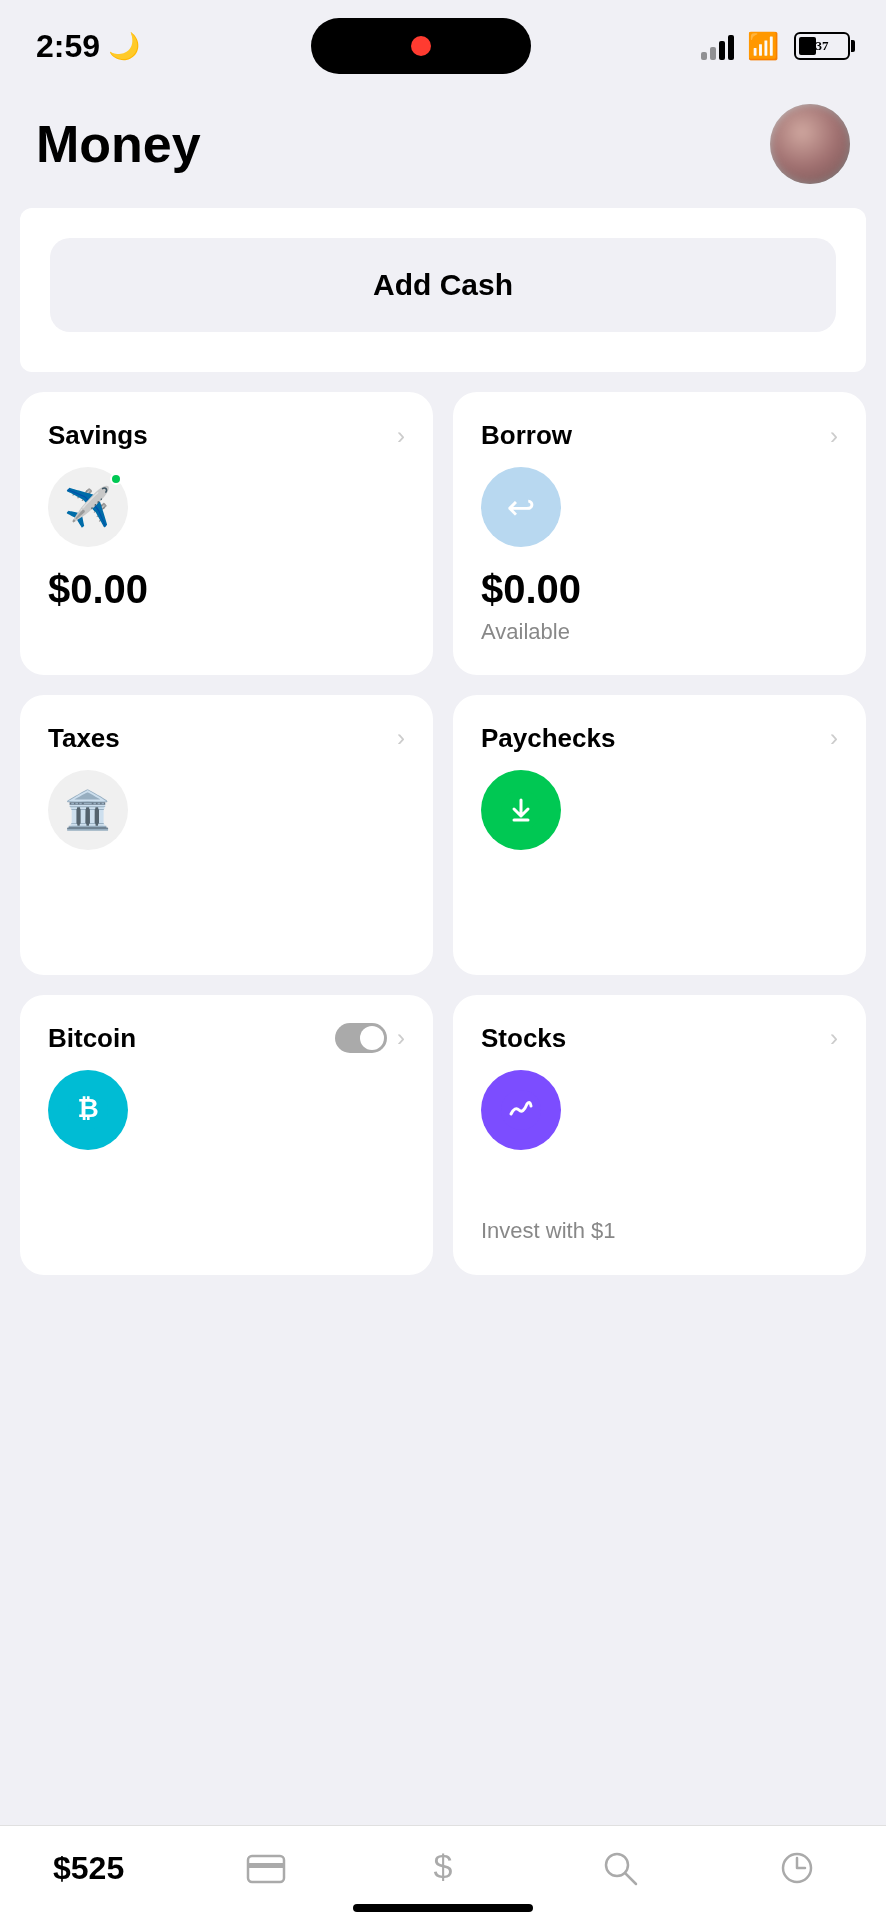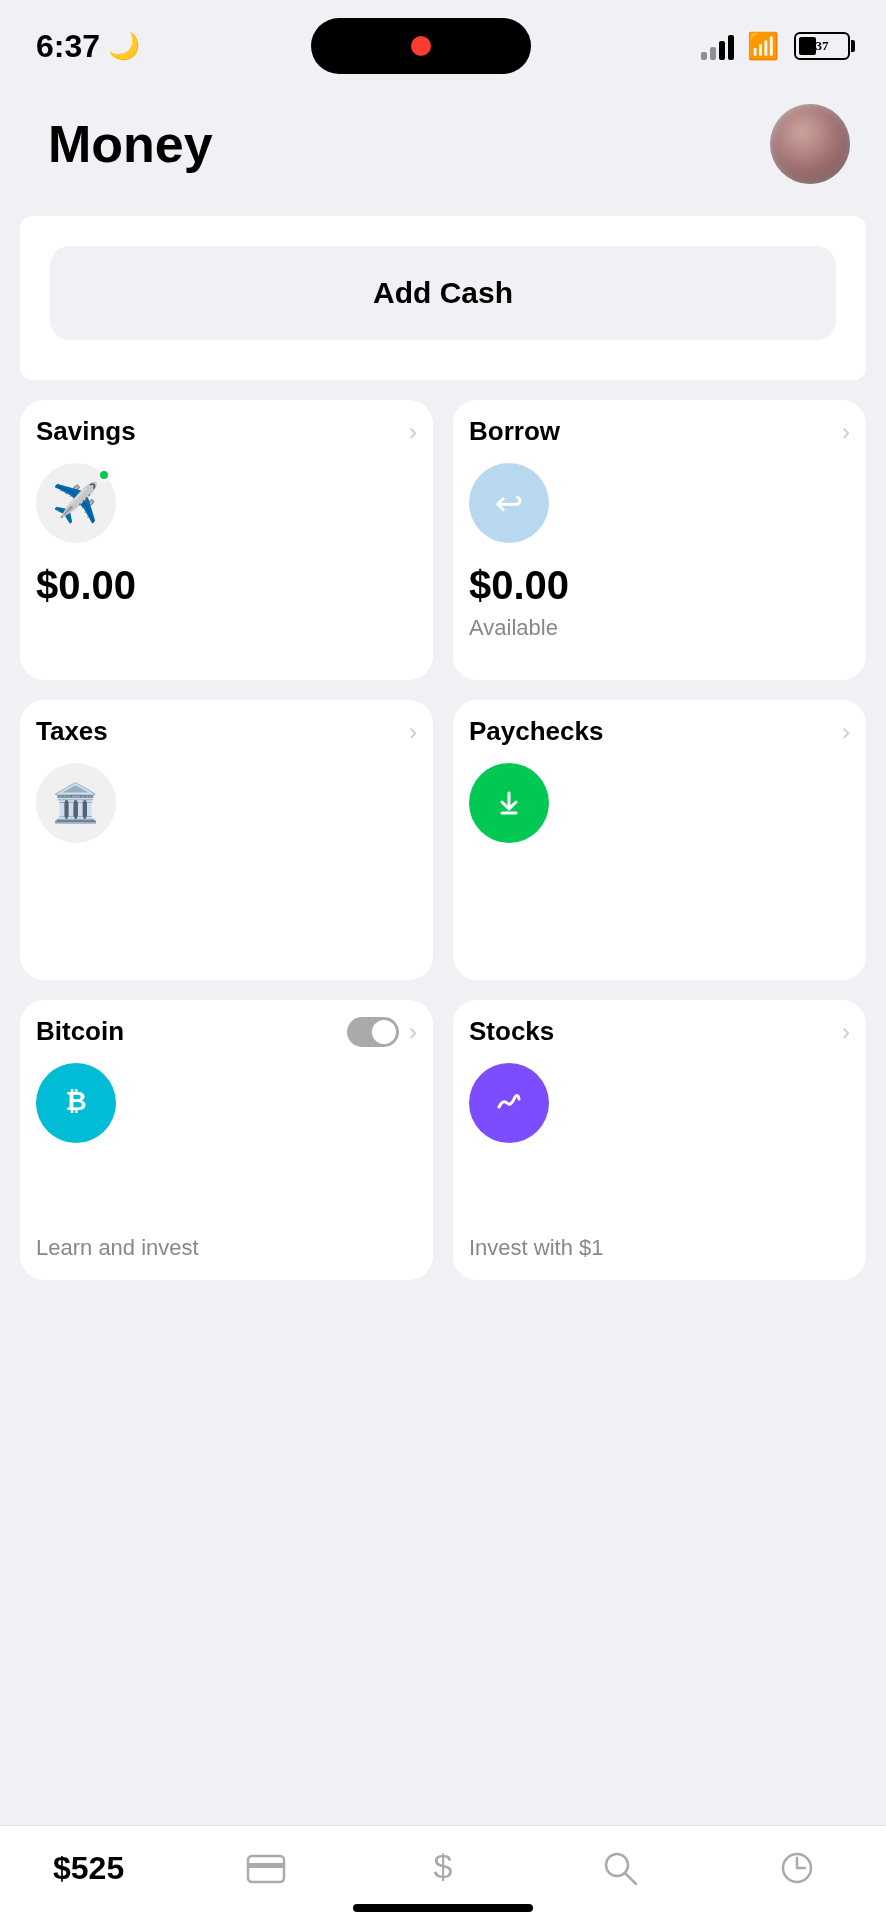--- a/index.html
+++ b/index.html
@@ -121,21 +121,20 @@
       color: #000;
       font-family: Liberation Serif, serif;
     }
 
     
     .header {
       display: flex;
       align-items: center;
       justify-content: space-between;
       padding: 20px 36px 20px 36px;
-      margin-left: 12px;
     }
 
     .header-title {
       font-size: 52px;
       font-weight: 700;
       color: #000;
     }
 
     .avatar {
       width: 80px;
@@ -153,21 +152,21 @@
       height: 80px;
       border-radius: 50%;
       background: radial-gradient(circle at 40% 35%, #d0a8a0, #a07070, #705050);
       filter: blur(4px);
     }
 
     
     .main-card {
       background: #fff;
       border-radius: 12px;
-      margin: 12px 20px 20px 20px;
+      margin: 4px 20px 20px 20px;
       padding: 30px;
     }
 
     
     .action-buttons {
       display: flex;
       gap: 20px;
       margin-bottom: 10px;
     }
 
@@ -189,21 +188,21 @@
       display: grid;
       grid-template-columns: 1fr 1fr;
       gap: 20px;
       padding: 0 20px;
       margin-bottom: 20px;
     }
 
     .card {
       background: #fff;
       border-radius: 24px;
-      padding: 16px;
+      padding: 28px;
       position: relative;
       min-height: 280px;
       display: flex;
       flex-direction: column;
     }
 
     .card-header {
       display: flex;
       align-items: center;
       justify-content: space-between;
@@ -367,21 +366,21 @@
     
     .scroll-spacer {
       height: 140px;
     }
   </style>
 </head>
 <body>
 
 <div class="status-bar">
   <div class="status-time">
-    <span>6:37</span>
+    <span>2:59</span>
     <span class="moon-icon">🌙</span>
   </div>
   <div class="status-center">
     <div class="record-dot"></div>
   </div>
   <div class="status-right">
     <div class="signal-bars">
       <span></span>
         <span></span>
         <span></span>
@@ -468,21 +467,20 @@
         <span class="chevron-right">›</span>
       </div>
     </div>
     <div class="card-icon-wrap cyan">
       <svg width="40" height="40" viewBox="0 0 40 40">
         <circle cx="20" cy="20" r="20" fill="#00bcd4"></circle>
         <text x="20" y="27" text-anchor="middle" font-size="26" font-weight="900" fill="#fff" font-family="Arial">₿</text>
       </svg>
     </div>
     <div style="flex:1"></div>
-    <div class="card-subtitle-large">Learn and invest</div>
   </div>
 
   <div class="card">
     <div class="card-header">
       <span class="card-title">Stocks</span>
       <span class="chevron-right">›</span>
     </div>
     <div class="card-icon-wrap purple">
       <svg width="40" height="40" viewBox="0 0 40 40">
         <circle cx="20" cy="20" r="20" fill="#7c4dff"></circle>

